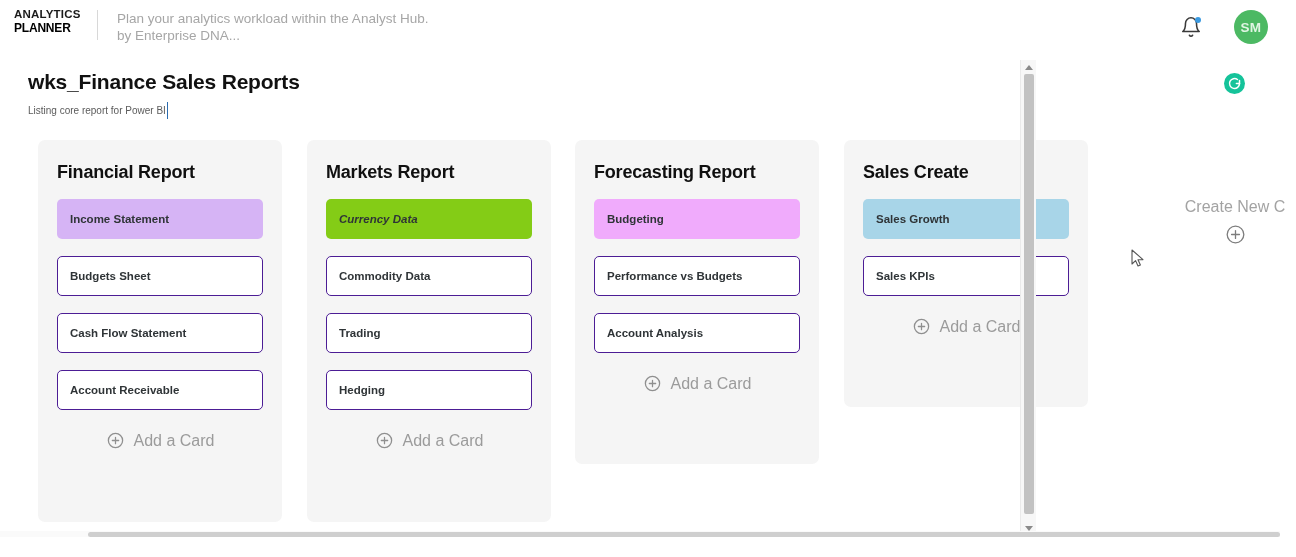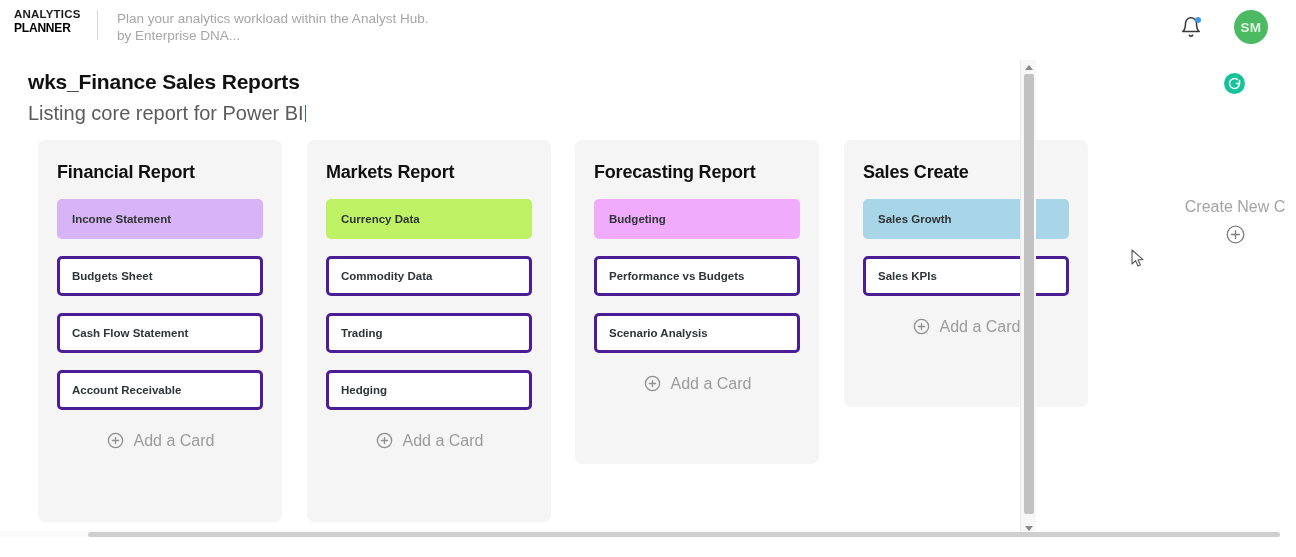--- a/index.html
+++ b/index.html
@@ -119,21 +119,21 @@
     font-size: 21px;
     font-weight: 700;
     color: #111111;
     letter-spacing: -0.2px;
   }
 
   .board-subtitle {
     position: absolute;
     left: 28px;
     top: 102px;
-    font-size: 20px;
+    font-size: 10px;
     color: #5b5b5b;
     display: flex;
     align-items: center;
   }
   .caret {
     display: inline-block;
     width: 1px;
     height: 17px;
     background: #2b6cb0;
     margin-left: 1px;
@@ -180,21 +180,21 @@
   }
 
   .cards {
     padding: 16px 19px 0 19px;
   }
 
   .card {
     height: 40px;
     border-radius: 5px;
     background: #ffffff;
-    border: 3px solid #4c1d95;
+    border: 1px solid #4c1d95;
     display: flex;
     align-items: center;
     padding-left: 12px;
     font-size: 11.5px;
     font-weight: 600;
     color: #2f3437;
     margin-bottom: 17px;
     cursor: pointer;
   }
   .card.colored { border-color: transparent; }
@@ -362,21 +362,21 @@
               <path d="M12 8v8M8 12h8"></path>
           </svg>
           <span>Add a Card</span>
         </div>
       </div>
     </div>
 
     <div class="column" style="left:307px;width:244px;height:382px;">
       <div class="col-title">Markets Report</div>
       <div class="cards">
-        <div class="card colored" style="background:#bef264;">
+        <div class="card colored" style="background:#84cc16;font-style:italic;">
           <span>Currency Data</span>
         </div>
         <div class="card">
           <span>Commodity Data</span>
         </div>
         <div class="card">
           <span>Trading</span>
         </div>
         <div class="card">
           <span>Hedging</span>
@@ -394,21 +394,21 @@
     <div class="column" style="left:575px;width:244px;height:324px;">
       <div class="col-title">Forecasting Report</div>
       <div class="cards">
         <div class="card colored" style="background:#f0abfc;">
           <span>Budgeting</span>
         </div>
         <div class="card">
           <span>Performance vs Budgets</span>
         </div>
         <div class="card">
-          <span>Scenario Analysis</span>
+          <span>Account Analysis</span>
         </div>
         <div class="add-card">
           <svg width="19" height="19" viewBox="0 0 24 24" fill="none" stroke="#8f8f8f" stroke-width="1.6" stroke-linecap="round">
             <circle cx="12" cy="12" r="9"></circle>
               <path d="M12 8v8M8 12h8"></path>
           </svg>
           <span>Add a Card</span>
         </div>
       </div>
     </div>

